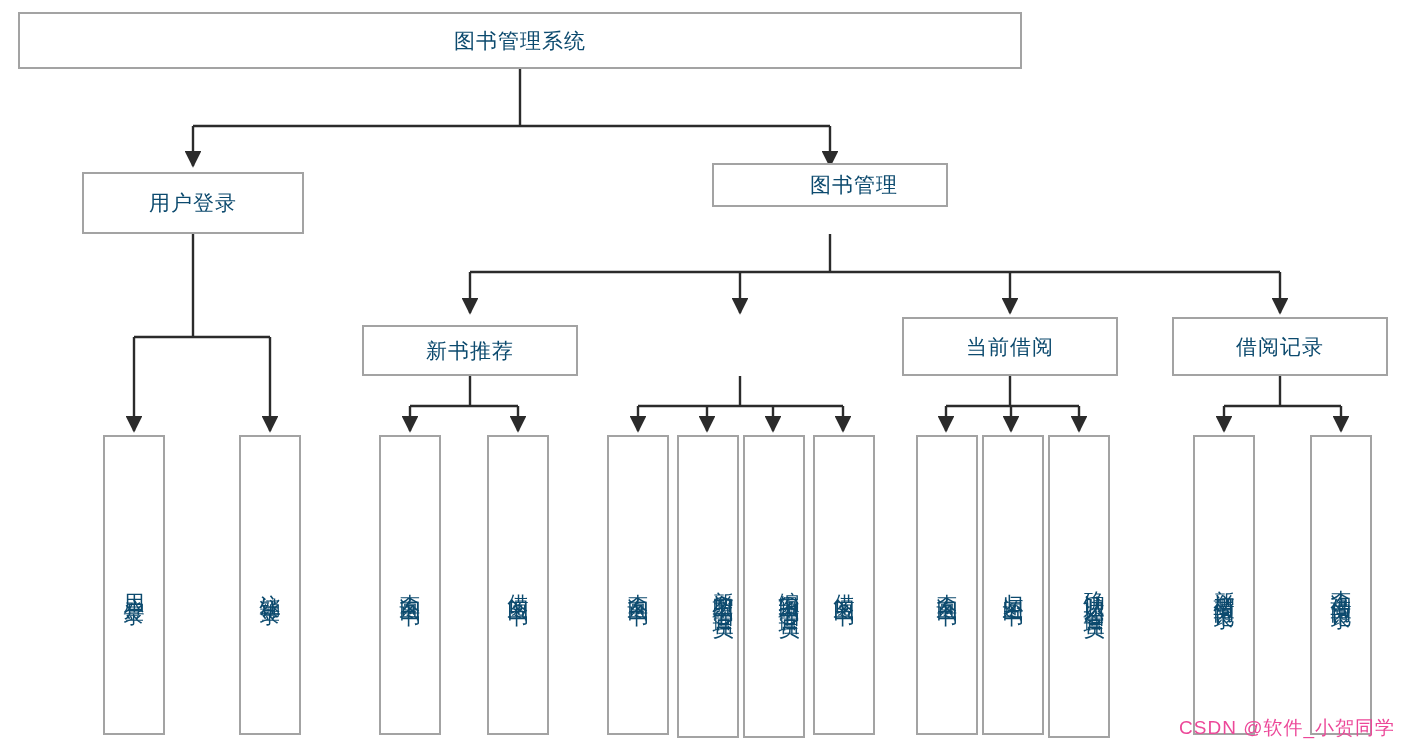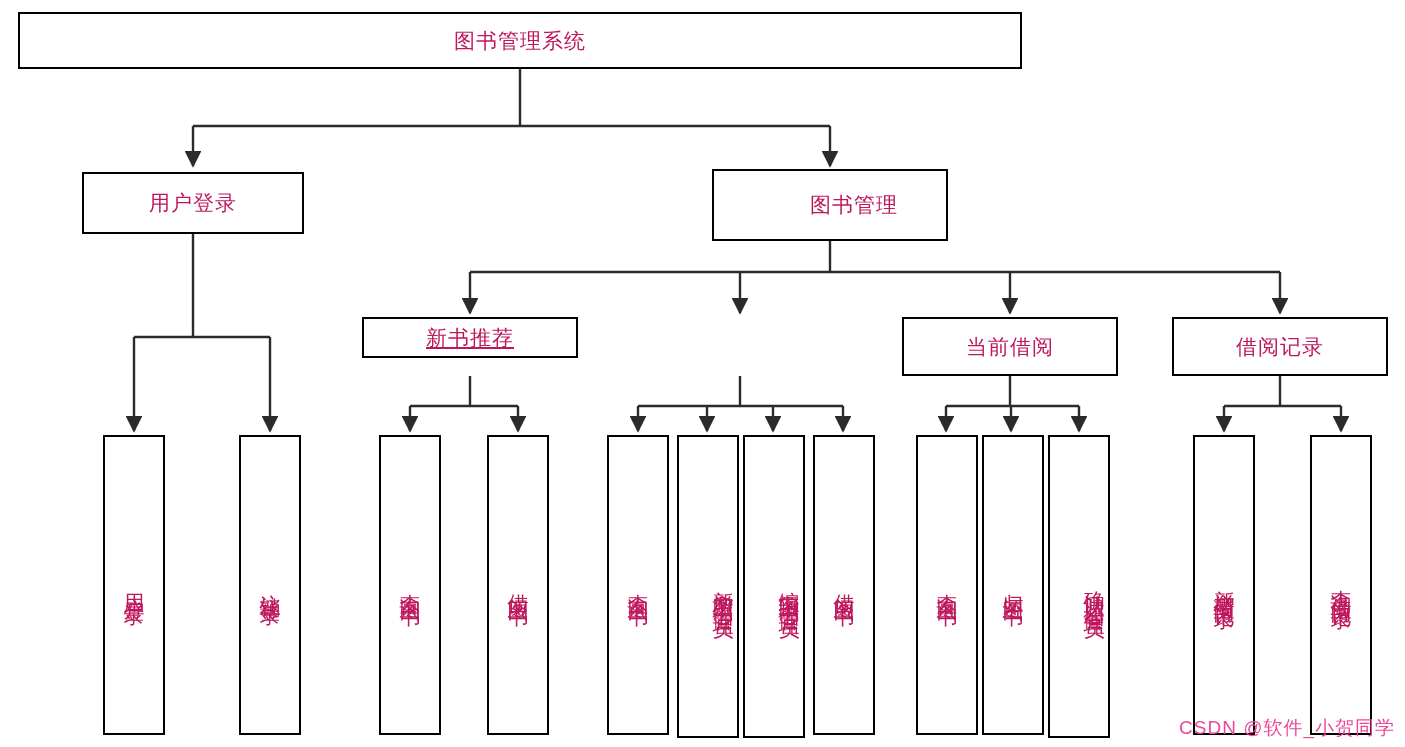--- a/index.html
+++ b/index.html
@@ -1,22 +1,22 @@
 <!DOCTYPE html>
 <html><head>
 <meta charset="utf-8">
 <style>
   html,body{margin:0;padding:0;background:#ffffff;}
   body{width:1405px;height:747px;overflow:hidden;
        font-family:"Liberation Sans","DejaVu Sans",sans-serif;}
   #canvas{position:relative;width:1405px;height:747px;background:#fff;}
   svg.wires{position:absolute;left:0;top:0;width:1405px;height:747px;}
   .node{position:absolute;box-sizing:border-box;background:#ffffff;
-        border:2px solid #000000;display:flex;align-items:center;
-        justify-content:center;color:#be185d;}
+        border:2px solid #a3a3a3;display:flex;align-items:center;
+        justify-content:center;color:#0c4a6e;}
   .node.h{font-size:21px;letter-spacing:1px;}
   .node.v{writing-mode:vertical-rl;text-orientation:upright;
           font-size:21px;letter-spacing:4px;
           align-items:flex-start;justify-content:center;padding-top:10px;}
   .node.v.mid{align-items:center;padding-top:0;}
   .watermark{position:absolute;right:10px;bottom:6px;font-size:19px;
              color:#ec4899;letter-spacing:1px;white-space:nowrap;}
 </style>
 </head>
 <body>
@@ -76,25 +76,25 @@
     </g>
   </svg>
 
   <div class="node h" style="left:18px;top:12px;width:1004px;height:57px;">
     <span>图书管理系统</span>
   </div>
 
   <div class="node h" style="left:82px;top:172px;width:222px;height:62px;">
     <span>用户登录</span>
   </div>
-  <div class="node h" style="left:712px;top:169px;width:236px;height:72px;padding-left:48px;">
+  <div class="node h" style="left:712px;top:163px;width:236px;height:44px;padding-left:48px;">
     <span>图书管理</span>
   </div>
 
-  <div class="node h" style="left:362px;top:317px;width:216px;height:41px;text-decoration:underline;">
+  <div class="node h" style="left:362px;top:325px;width:216px;height:51px;">
     <span>新书推荐</span>
   </div>
   <div class="node h" style="left:902px;top:317px;width:216px;height:59px;">
     <span>当前借阅</span>
   </div>
   <div class="node h" style="left:1172px;top:317px;width:216px;height:59px;">
     <span>借阅记录</span>
   </div>
 
   <div class="node v mid" style="left:103px;top:435px;width:62px;height:300px;">

